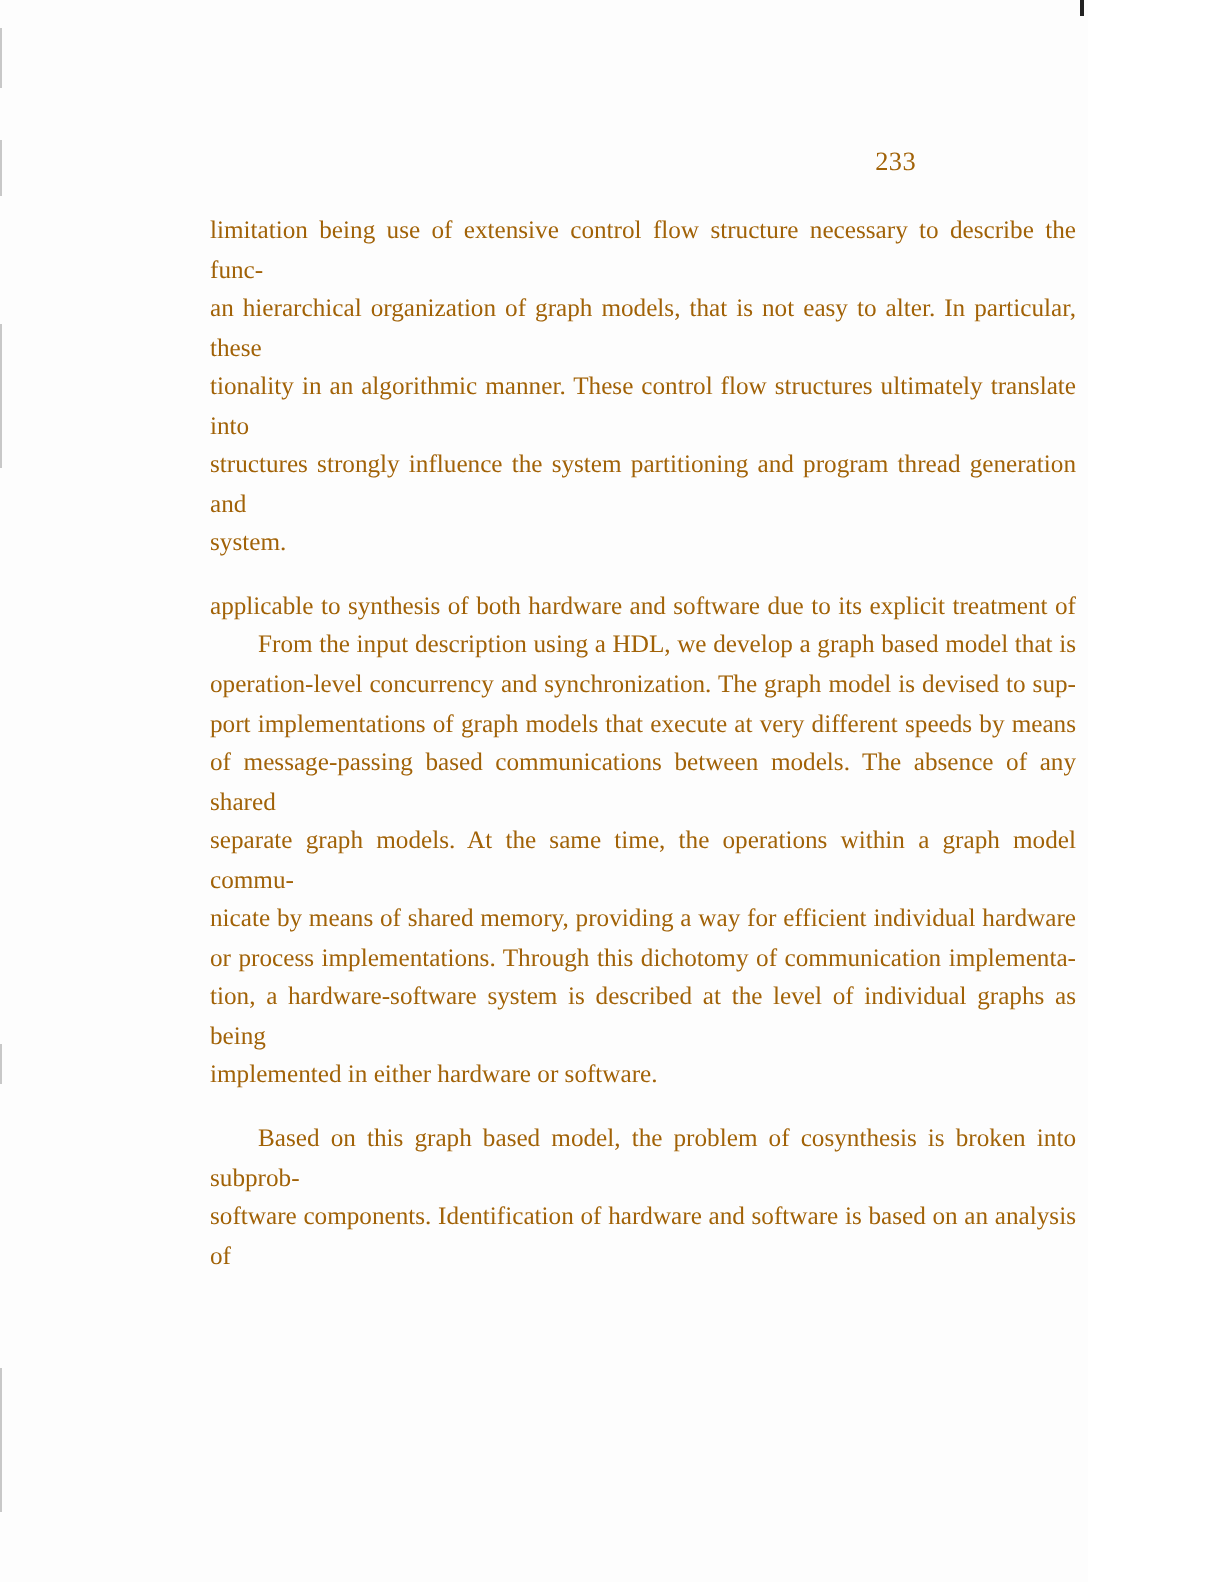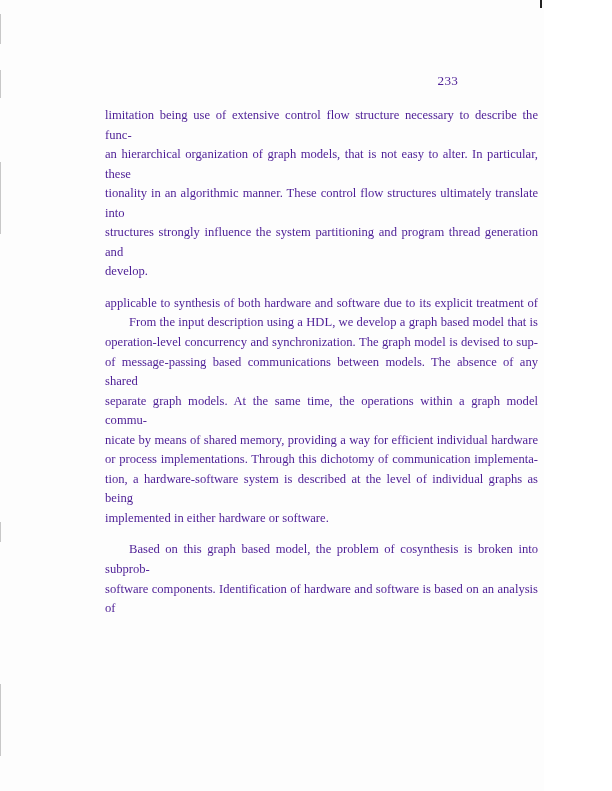--- a/index.html
+++ b/index.html
@@ -1,21 +1,21 @@
 <!DOCTYPE html>
 <html><head>
   <meta charset="utf-8">
   <style>
     html, body { margin: 0; padding: 0; background: #ffffff; }
     body { width: 612px; height: 791px; position: relative; overflow: hidden; }
     .page {
       position: absolute; left: 0; top: 0; width: 544px; height: 791px;
       background: #fdfdfd;
       font-family: "Liberation Serif", "DejaVu Serif", serif;
-      color: #4c1d95;
+      color: #a16207;
     }
     .edge-mark {
       position: absolute; right: 2px; top: 0; width: 2px; height: 8px; background: #222;
     }
     .left-edge {
       position: absolute; left: 0; width: 1px; background: #c8c8c8;
     }
     .page-number {
       position: absolute; right: 86px; top: 73px;
       font-size: 13.2px; letter-spacing: 0.2px;
@@ -40,26 +40,27 @@
   <div class="left-edge" style="top:684px;height:72px"></div>
 
   <div class="page-number">233</div>
 
   <div class="body-text" id="body-text">
       <p>
         <span class="line">limitation being use of extensive control flow structure necessary to describe the func-</span>
         <span class="line">an hierarchical organization of graph models, that is not easy to alter. In particular, these</span>
         <span class="line">tionality in an algorithmic manner. These control flow structures ultimately translate into</span>
         <span class="line">structures strongly influence the system partitioning and program thread generation and</span>
-        <span class="line last">develop.</span>
+        <span class="line last">system.</span>
       </p>
       <p>
         <span class="line">applicable to synthesis of both hardware and software due to its explicit treatment of</span>
         <span class="line" style="text-indent: 24px;">From the input description using a HDL, we develop a graph based model that is</span>
         <span class="line">operation-level concurrency and synchronization. The graph model is devised to sup-</span>
+        <span class="line">port implementations of graph models that execute at very different speeds by means</span>
         <span class="line">of message-passing based communications between models. The absence of any shared</span>
         <span class="line">separate graph models. At the same time, the operations within a graph model commu-</span>
         <span class="line">nicate by means of shared memory, providing a way for efficient individual hardware</span>
         <span class="line">or process implementations. Through this dichotomy of communication implementa-</span>
         <span class="line">tion, a hardware-software system is described at the level of individual graphs as being</span>
         <span class="line last">implemented in either hardware or software.</span>
       </p>
       <p>
         <span class="line" style="text-indent: 24px;">Based on this graph based model, the problem of cosynthesis is broken into subprob-</span>
         <span class="line">software components. Identification of hardware and software is based on an analysis of</span>

